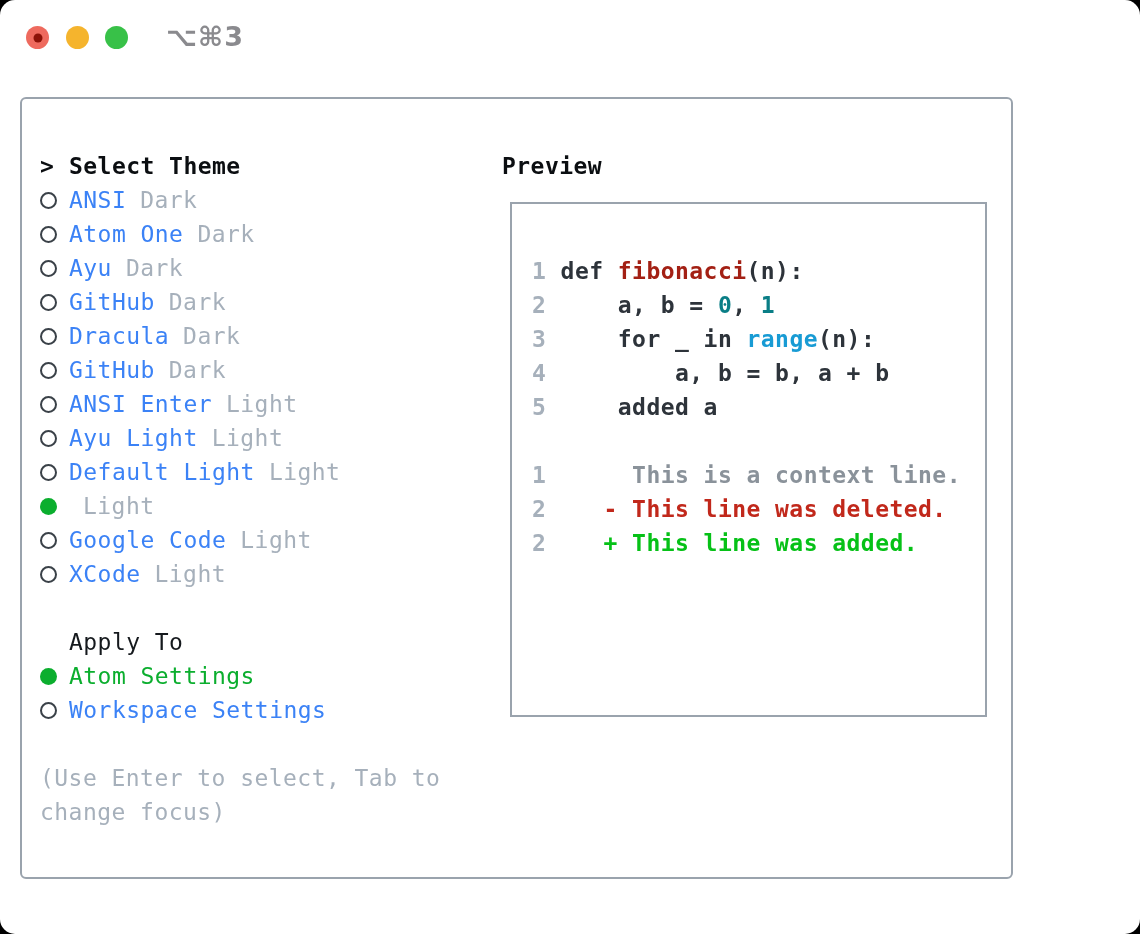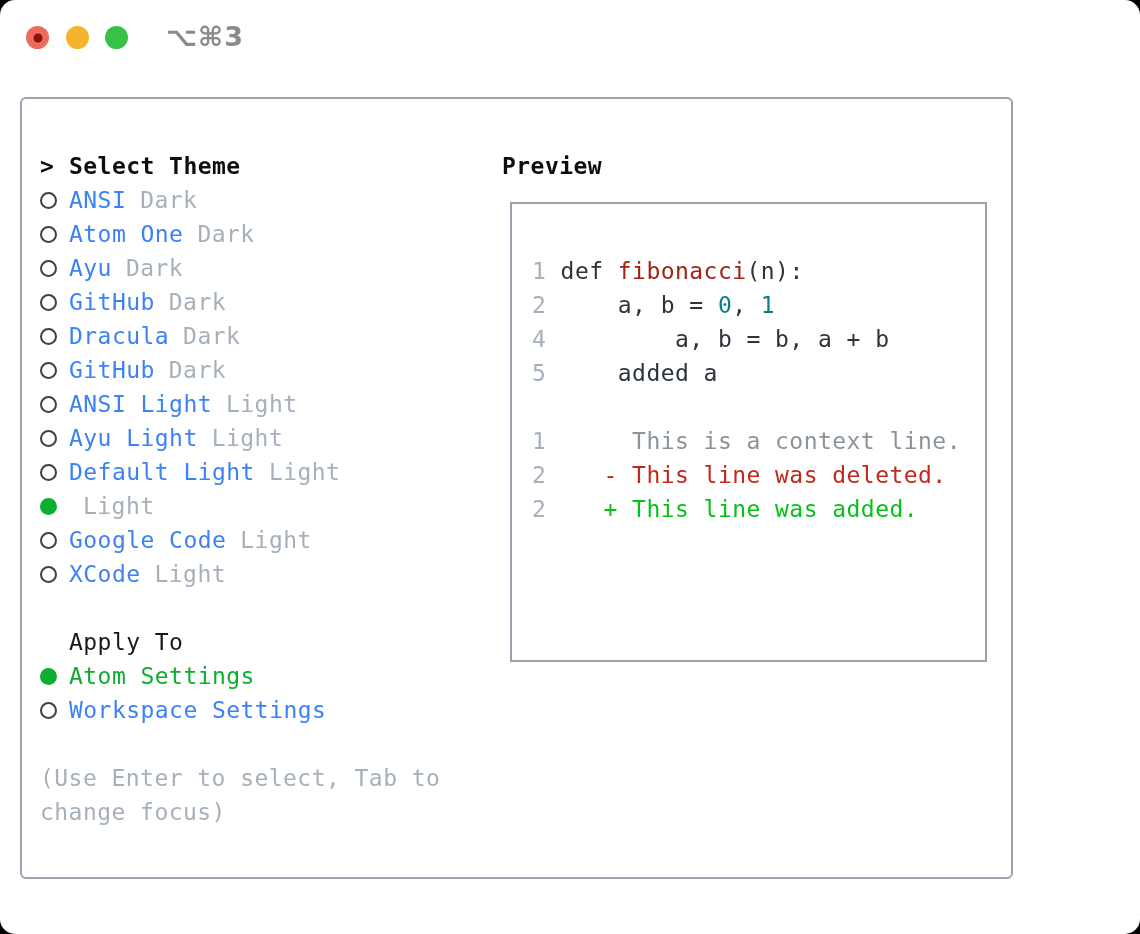--- a/index.html
+++ b/index.html
@@ -35,22 +35,22 @@
   .picker-title{font-weight:bold;color:#0b0e11;}
   .section-title{color:#15191d;text-align:center;}
   .opt-name{color:#3b82f6;}
   .opt-badge{margin-left:14px;}
   .spacer{height:34px;}
   .hint{white-space:pre-line;}
 
   
   .rightcol{position:absolute;left:480px;top:50px;width:505px;}
   .preview-title{font-weight:bold;color:#0b0e11;height:34px;}
-  .preview-box{margin-left:8px;margin-top:19px;width:477px;height:460px;box-sizing:border-box;
-         border:2px solid #9aa3ad;background:#fff;padding:50px 0 0 20px;overflow:hidden;}
+  .preview-box{margin-left:8px;margin-top:19px;width:477px;height:515px;box-sizing:border-box;
+         border:2px solid #9aa3ad;background:#fff;padding:50px 0 0 20px;overflow:hidden;font-weight:bold;}
   .pline{height:34px;white-space:pre;}
 </style>
 </head>
 <body>
 
 <div class="stage">
   <div class="window">
 
     <div class="titlebar">
       <div class="light red" id="light-0" style="background: rgb(238, 106, 94);">
@@ -69,21 +69,21 @@
           <span class="picker-title">Select Theme</span>
         </div>
 
         <div id="theme-options">
             <div class="row"><span class="marker"><span class="ring"></span></span><span class="opt-name">ANSI</span><span class="opt-badge" style="color: rgb(166, 176, 187);">Dark</span></div>
             <div class="row"><span class="marker"><span class="ring"></span></span><span class="opt-name">Atom One</span><span class="opt-badge" style="color: rgb(166, 176, 187);">Dark</span></div>
             <div class="row"><span class="marker"><span class="ring"></span></span><span class="opt-name">Ayu</span><span class="opt-badge" style="color: rgb(166, 176, 187);">Dark</span></div>
             <div class="row"><span class="marker"><span class="ring"></span></span><span class="opt-name">GitHub</span><span class="opt-badge" style="color: rgb(166, 176, 187);">Dark</span></div>
             <div class="row"><span class="marker"><span class="ring"></span></span><span class="opt-name">Dracula</span><span class="opt-badge" style="color: rgb(166, 176, 187);">Dark</span></div>
             <div class="row"><span class="marker"><span class="ring"></span></span><span class="opt-name">GitHub</span><span class="opt-badge" style="color: rgb(166, 176, 187);">Dark</span></div>
-            <div class="row"><span class="marker"><span class="ring"></span></span><span class="opt-name">ANSI Light</span><span class="opt-badge" style="color: rgb(166, 176, 187);">Light</span></div>
+            <div class="row"><span class="marker"><span class="ring"></span></span><span class="opt-name">ANSI Enter</span><span class="opt-badge" style="color: rgb(166, 176, 187);">Light</span></div>
             <div class="row"><span class="marker"><span class="ring"></span></span><span class="opt-name">Ayu Light</span><span class="opt-badge" style="color: rgb(166, 176, 187);">Light</span></div>
             <div class="row"><span class="marker"><span class="ring"></span></span><span class="opt-name">Default Light</span><span class="opt-badge" style="color: rgb(166, 176, 187);">Light</span></div>
             <div class="row"><span class="marker"><span class="dotfill" style="background: rgb(11, 174, 46);"></span></span><span class="opt-badge" style="color: rgb(166, 176, 187);">Light</span></div>
             <div class="row"><span class="marker"><span class="ring"></span></span><span class="opt-name">Google Code</span><span class="opt-badge" style="color: rgb(166, 176, 187);">Light</span></div>
             <div class="row"><span class="marker"><span class="ring"></span></span><span class="opt-name">XCode</span><span class="opt-badge" style="color: rgb(166, 176, 187);">Light</span></div>
           </div>
 
         <div class="spacer"></div>
 
         <div class="row">
@@ -100,20 +100,21 @@
 
         <div class="hint" id="hint-text" style="color: rgb(166, 176, 187);">(Use Enter to select, Tab to
 change focus)</div>
       </div>
 
       <div class="rightcol mono">
         <div class="preview-title">Preview</div>
         <div class="preview-box" id="preview-box">
             <div class="pline"><span style="color: rgb(166, 176, 187);">1 </span><span style="color: rgb(45, 51, 58);">def </span><span style="color: rgb(163, 32, 20);">fibonacci</span><span style="color: rgb(45, 51, 58);">(n):</span></div>
             <div class="pline"><span style="color: rgb(166, 176, 187);">2 </span><span style="color: rgb(45, 51, 58);">    a, b = </span><span style="color: rgb(10, 126, 134);">0</span><span style="color: rgb(45, 51, 58);">, </span><span style="color: rgb(10, 126, 134);">1</span></div>
+            <div class="pline"><span style="color: rgb(166, 176, 187);">3 </span><span style="color: rgb(45, 51, 58);">    for _ in </span><span style="color: rgb(24, 155, 212);">range</span><span style="color: rgb(45, 51, 58);">(n):</span></div>
             <div class="pline"><span style="color: rgb(166, 176, 187);">4 </span><span style="color: rgb(45, 51, 58);">        a, b = b, a + b</span></div>
             <div class="pline"><span style="color: rgb(166, 176, 187);">5 </span><span style="color: rgb(45, 51, 58);">    added a</span></div>
             <div class="pline"><span style="color: rgb(166, 176, 187);">  </span></div>
             <div class="pline"><span style="color: rgb(166, 176, 187);">1 </span><span style="color: rgb(138, 146, 154);">     This is a context line.</span></div>
             <div class="pline"><span style="color: rgb(166, 176, 187);">2 </span><span style="color: rgb(193, 40, 27);">   - This line was deleted.</span></div>
             <div class="pline"><span style="color: rgb(166, 176, 187);">2 </span><span style="color: rgb(6, 193, 23);">   + This line was added.</span></div>
           </div>
       </div>
 
     </div>

